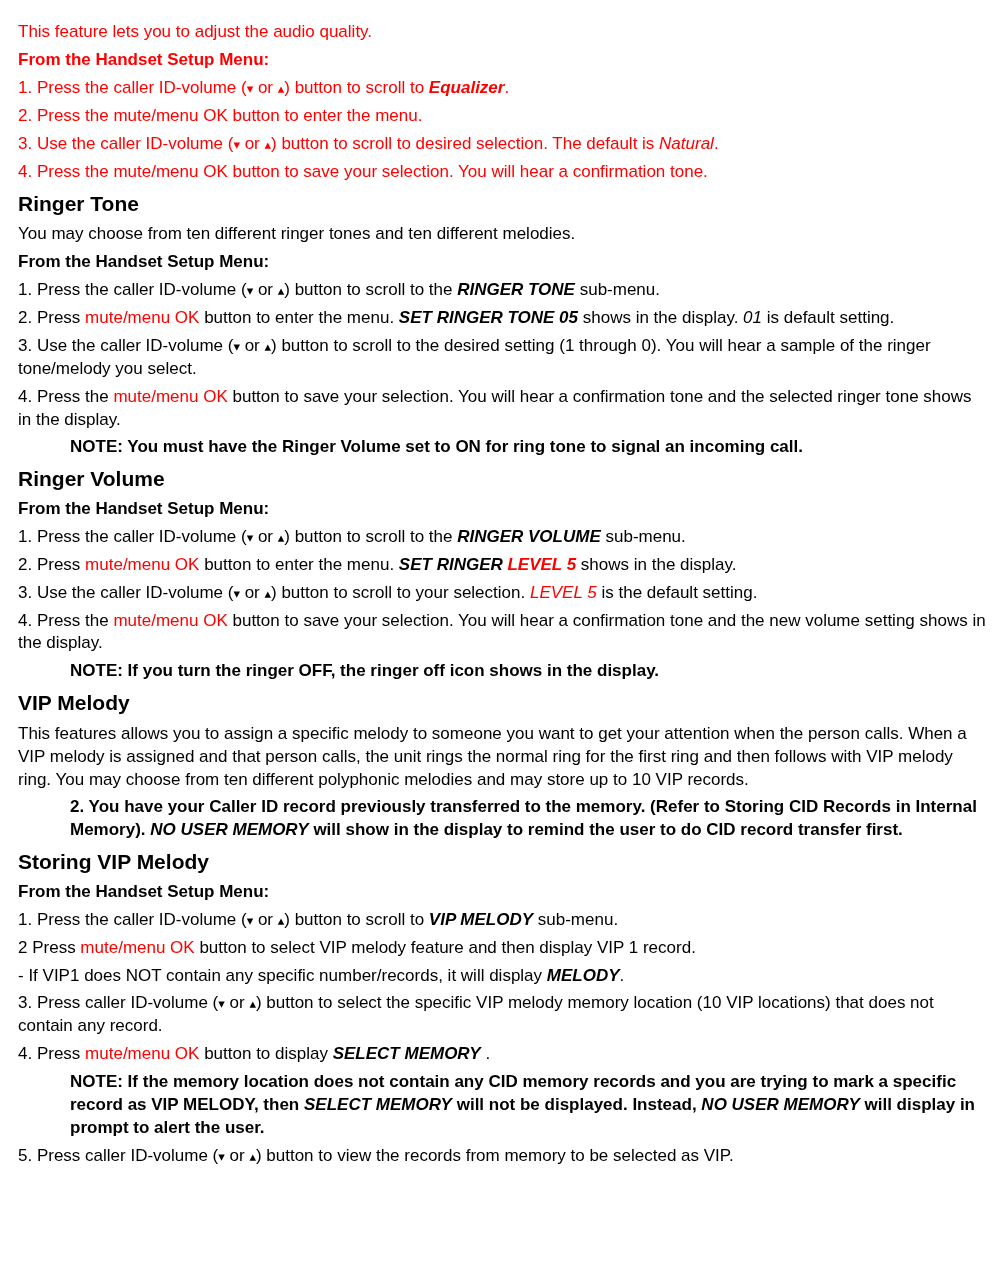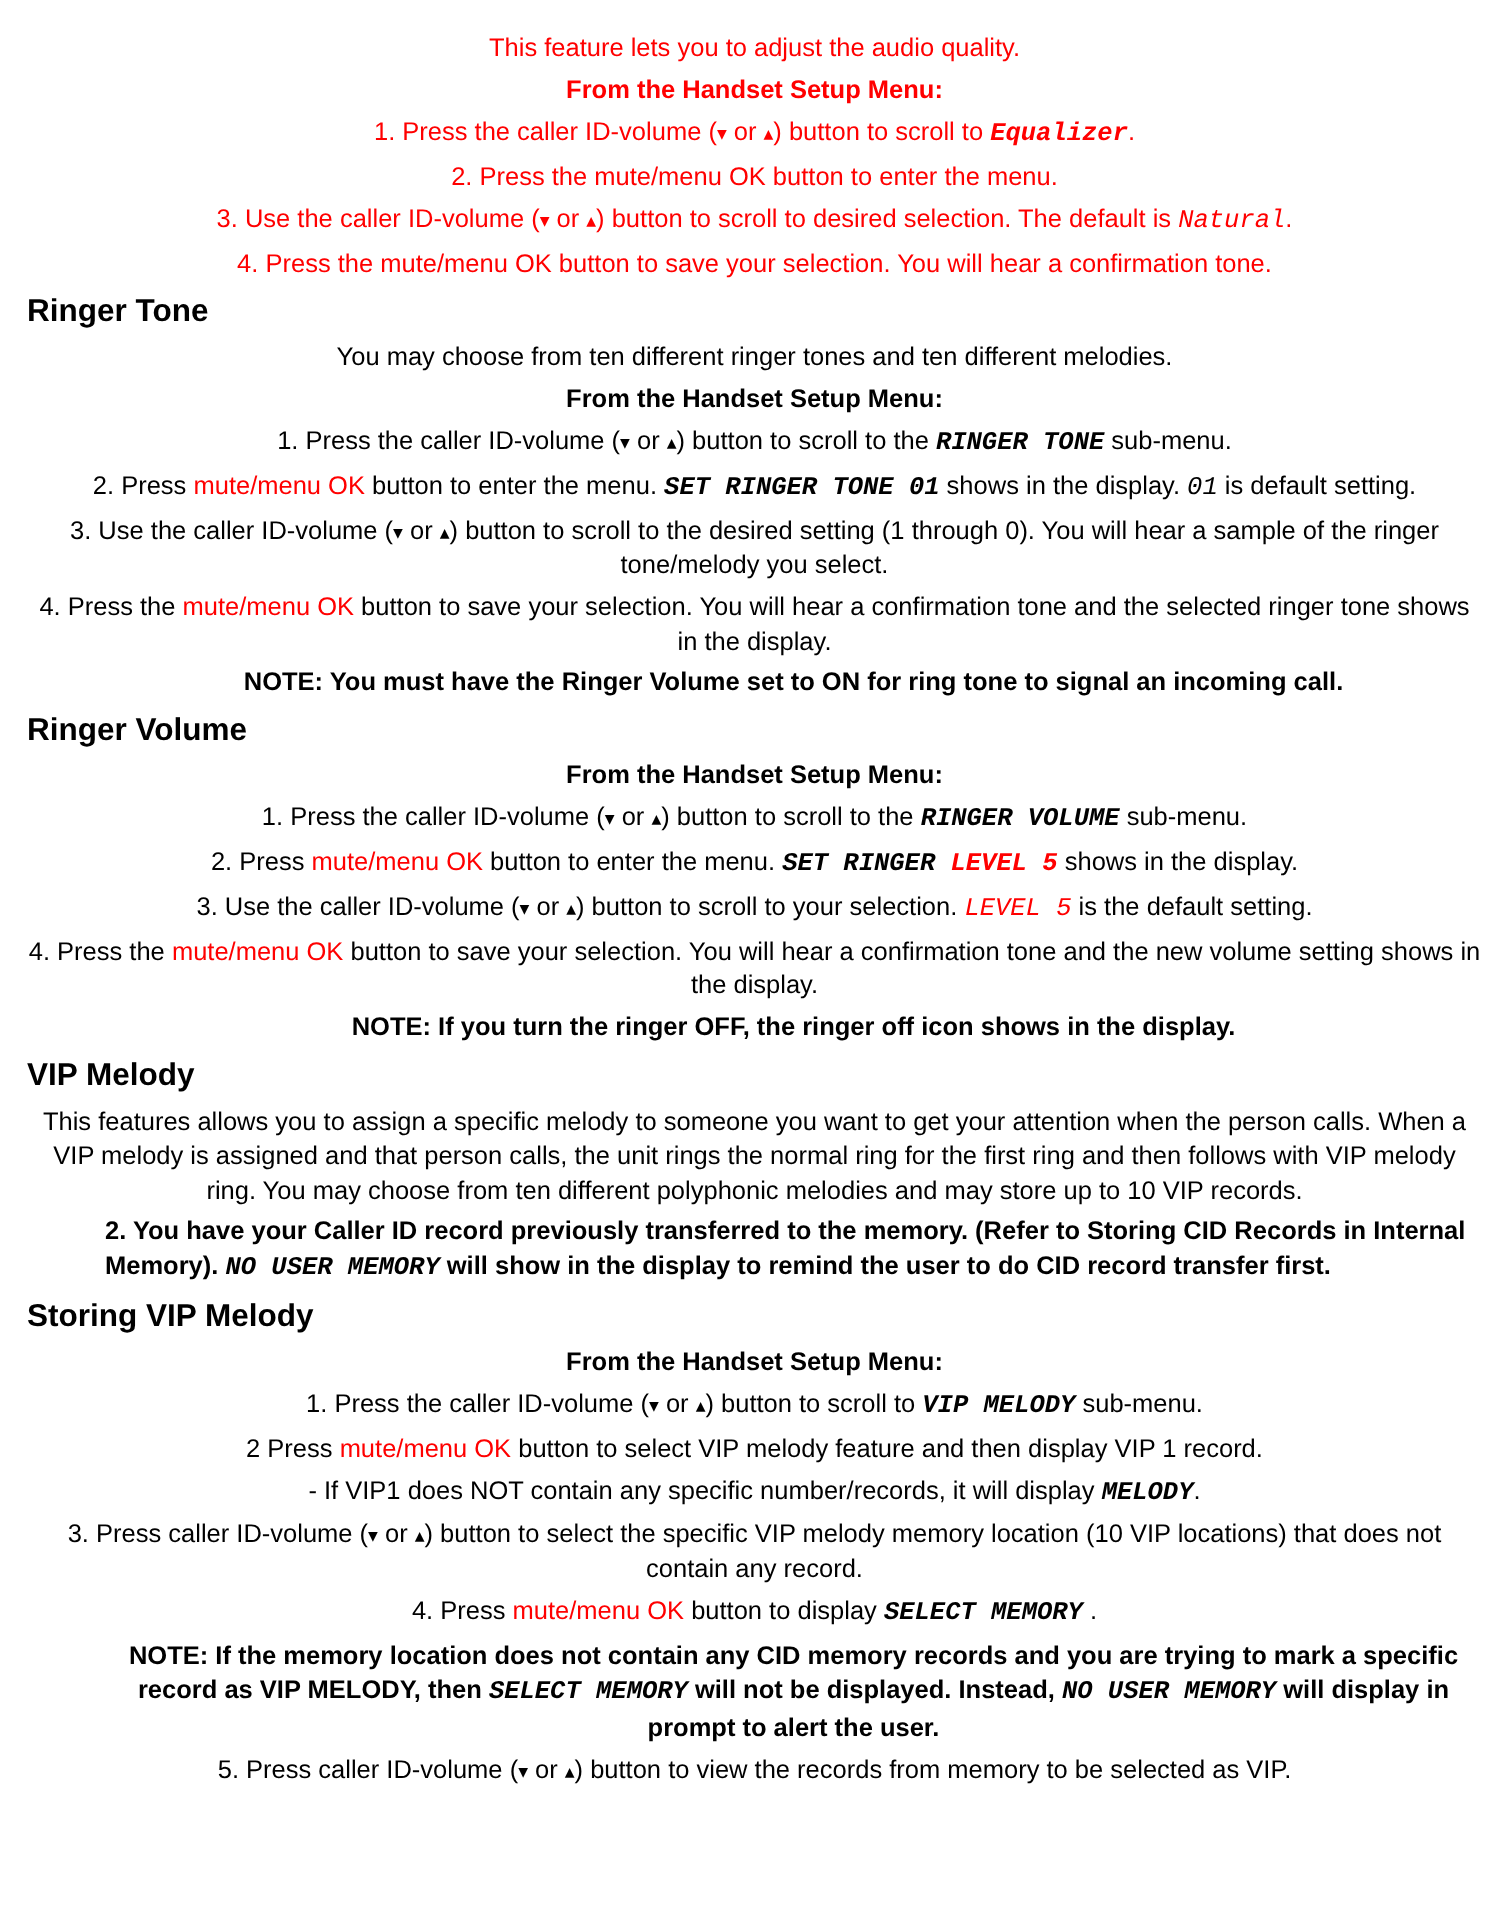--- a/index.html
+++ b/index.html
@@ -5,31 +5,31 @@
   body {
     font-family: Arial, Helvetica, sans-serif;
     font-size: 17px;
     line-height: 1.35;
     color: #000;
     margin: 16px 18px;
     width: 970px;
   }
   .red { color: #ff0000; }
   .bold { font-weight: bold; }
-  .italic { font-style: italic; font-family: Liberation Mono, monospace; }
+  .italic { font-style: italic; }
   h2 {
     font-size: 21px;
     font-weight: bold;
     margin: 6px 0 4px 0;
   }
   .sub-bold {
     font-weight: bold;
     margin: 4px 0;
   }
-  p { margin: 5px 0; text-align: center; }
+  p { margin: 5px 0; }
   .indent { margin-left: 36px; }
   .note { margin-left: 52px; font-weight: bold; }
   .tri-down::before { content: "▾"; font-size: 13px; }
   .tri-up::before { content: "▴"; font-size: 13px; }
 </style>
 </head>
 <body>
 
 <p class="red">This feature lets you to adjust the audio quality.</p>
 <p class="red bold">From the Handset Setup Menu:</p>
@@ -42,21 +42,21 @@
 </p>
 <p class="red">4. Press the mute/menu OK button to save your selection. You will hear a confirmation tone.</p>
 
 <h2>Ringer Tone</h2>
 <p>You may choose from ten different ringer tones and ten different melodies.</p>
 <p class="sub-bold">From the Handset Setup Menu:</p>
 <p>
   <span>1. Press the caller ID-volume (</span><span class="tri-down"></span><span> or </span><span class="tri-up"></span><span>) button to scroll to the </span><span class="bold italic">RINGER TONE</span><span> sub-menu.</span>
 </p>
 <p>
-  <span>2. Press </span><span class="red">mute/menu OK</span><span> button to enter the menu. </span><span class="bold italic">SET RINGER TONE 01</span><span> shows in the display. </span><span class="italic">01</span><span> is default setting.</span>
+  <span>2. Press </span><span class="red">mute/menu OK</span><span> button to enter the menu. </span><span class="bold italic">SET RINGER TONE 05</span><span> shows in the display. </span><span class="italic">01</span><span> is default setting.</span>
 </p>
 <p class="indent" style="margin-left:0;">
   <span>3. Use the caller ID-volume (</span><span class="tri-down"></span><span>  or </span><span class="tri-up"></span><span>) button to scroll to the desired setting (1 through 0). You will hear a sample of the ringer tone/melody you select.</span>
 </p>
 <p>
   <span>4. Press the </span><span class="red">mute/menu OK</span><span> button to save your selection. You will hear a confirmation tone and the selected ringer tone shows in the display.</span>
 </p>
 <p class="note">NOTE: You must have the Ringer Volume set to ON for ring tone to signal an incoming call.</p>
 
 <h2>Ringer Volume</h2>

